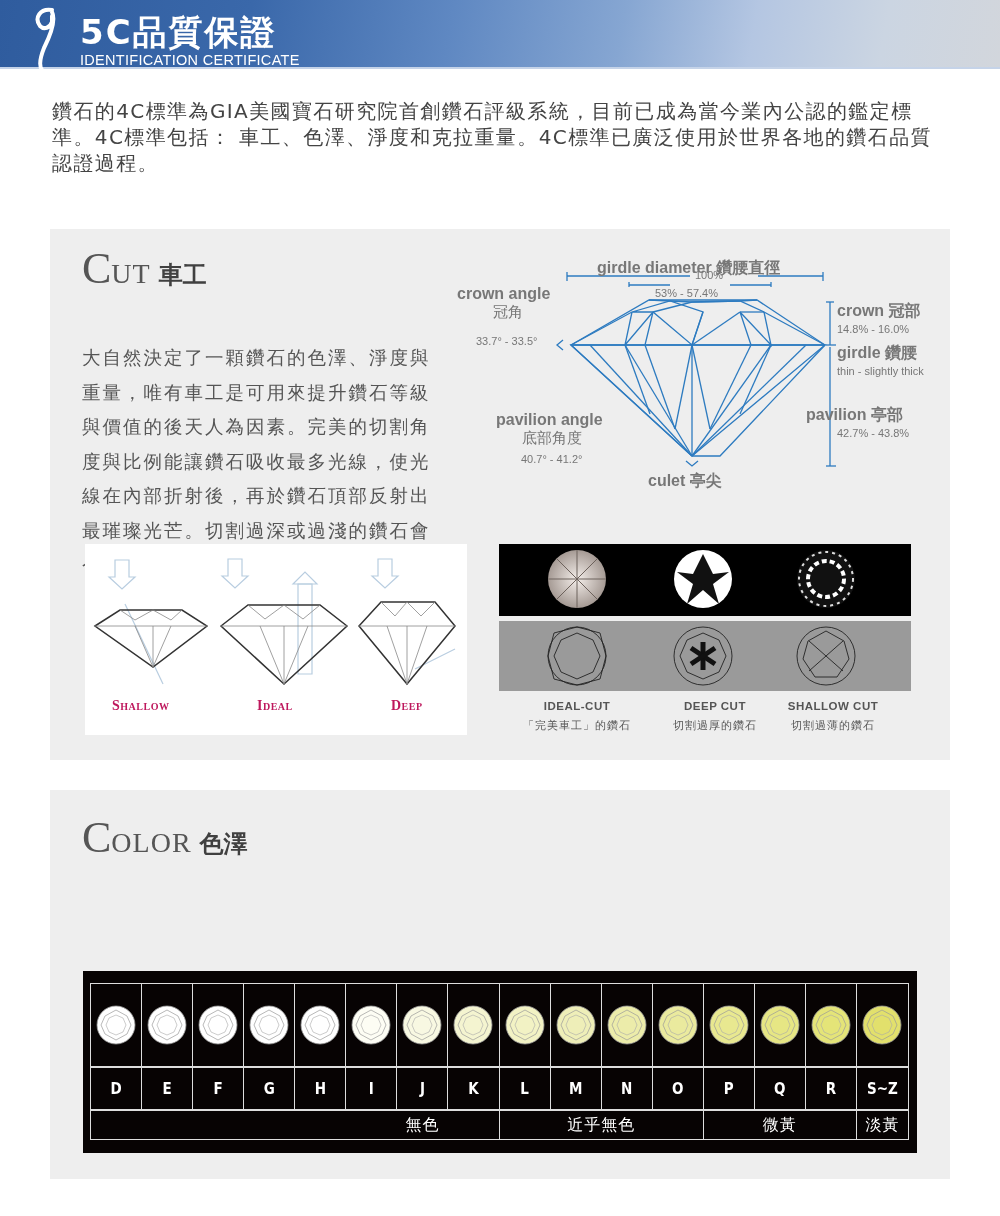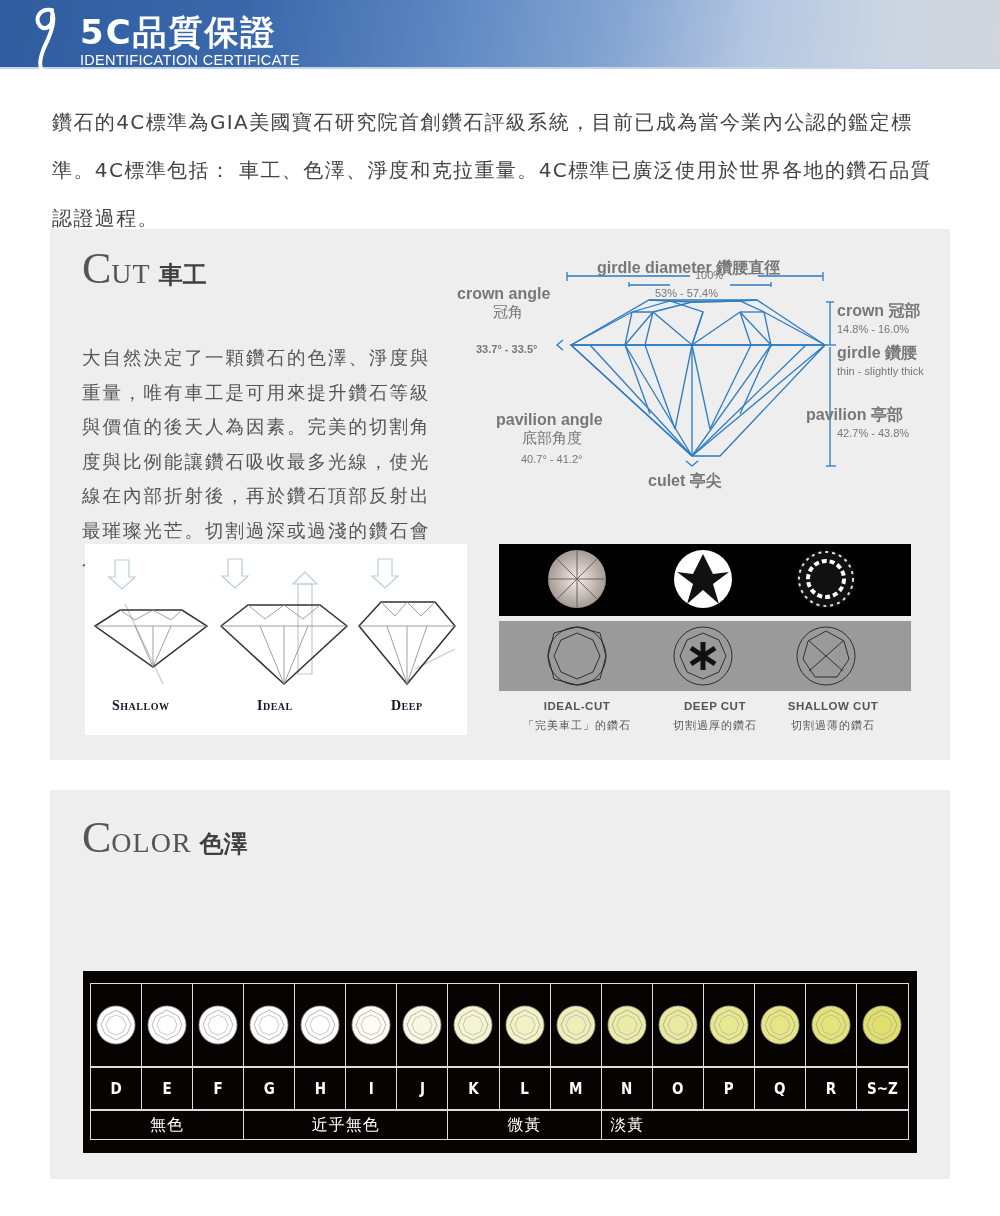--- a/index.html
+++ b/index.html
@@ -17,21 +17,21 @@
     position: absolute; left: 80px; top: 10px; font-size: 34px; color: #fff; font-weight: bold;
     letter-spacing: 2px; font-family: "DejaVu Sans", sans-serif;
   }
   .header-sub {
     position: absolute; left: 80px; top: 52px; font-size: 14.5px; color: #fff; letter-spacing: 0.3px;
     font-family: "Liberation Sans", sans-serif;
   }
 
   .intro {
     position: absolute; left: 52px; top: 98px; width: 900px;
-    font-size: 20px; line-height: 48px; color: #444; letter-spacing: 1.4px;
+    font-size: 20px; line-height: 26px; color: #444; letter-spacing: 1.4px;
   }
 
   .panel { position: absolute; left: 50px; width: 900px; background: #eeeeee; }
   .panel.cut { top: 229px; height: 531px; }
   .panel.color { top: 790px; height: 389px; padding-left: 40px; }
 
   .sec-title { position: absolute; left: 32px; font-family: "Liberation Serif", serif; color: #555; }
   .sec-title .cap { font-size: 44px; }
   .sec-title .rest { font-size: 28px; letter-spacing: 1px; }
   .sec-title .zh { font-family: "DejaVu Sans", sans-serif; font-size: 24px; font-weight: bold; color: #404040; margin-left: 8px; }
@@ -43,40 +43,40 @@
     color: #555; letter-spacing: 2px; margin-top: 48px;
   }
 
   .diagram { position: absolute; left: 390px; top: 30px; width: 510px; height: 270px; }
   .diagram .lbl { position: absolute; color: #777; font-family: "Liberation Sans", sans-serif; white-space: nowrap; }
   .lbl.big { font-size: 16px; font-weight: bold; }
   .lbl.small { font-size: 11px; }
   .lbl.zh { font-size: 15px; }
 
   .shapes-box { position: absolute; left: 35px; top: 315px; width: 382px; height: 191px; background: #fff; }
-  .shapes-box .slabel { position: absolute; top: 154px; font-family: "Liberation Serif", serif; font-weight: bold; font-size: 14px; color: #0f172a; letter-spacing: 0.5px; font-variant: small-caps; }
+  .shapes-box .slabel { position: absolute; top: 154px; font-family: "Liberation Serif", serif; font-weight: bold; font-size: 14px; color: #be185d; letter-spacing: 0.5px; font-variant: small-caps; }
 
   .cut-compare { position: absolute; left: 449px; top: 315px; width: 412px; }
   .compare-top { position: absolute; left: 0; top: 0; width: 412px; height: 72px; background: #000; }
   .compare-bot { position: absolute; left: 0; top: 77px; width: 412px; height: 70px; background: #9a9a9a; }
   .cmp-label { position: absolute; top: 156px; width: 140px; text-align: center; font-family: "Liberation Sans", sans-serif; }
   .cmp-label .en { font-size: 11.5px; font-weight: bold; color: #555; letter-spacing: 0.5px; }
   .cmp-label .zh { font-size: 11px; color: #555; margin-top: 6px; letter-spacing: 1px; }
 
   .color-text {
     position: absolute; left: 32px; top: 70px; width: 840px; font-size: 17.5px; line-height: 34px;
     color: #555; letter-spacing: 1.6px;
   }
 
   .color-chart { position: absolute; left: 33px; top: 181px; width: 834px; height: 182px; background: #070303; }
   .cc-grid { position: absolute; left: 7px; top: 12px; width: 819px; height: 157px; border: 1px solid #ddd; }
   .cc-row { position: absolute; left: 0; display: flex; }
   .cc-row.gems { top: 0; height: 82px; width: 817px; }
   .cc-row.letters { top: 82px; height: 43px; width: 817px; border-top: 2px solid #ddd; }
-  .cc-row.groups { top: 125px; height: 30px; width: 817px; border-top: 2px solid #ddd; }
+  .cc-row.groups { top: 125px; height: 30px; width: 817px; border-top: 2px solid #ddd; justify-content: flex-end; }
   .cc-cell { height: 100%; border-right: 1px solid #ddd; display: flex; align-items: center; justify-content: center; color: #fff; }
   .cc-cell:last-child { border-right: none; }
   .cc-row.letters .cc-cell { font-family: "DejaVu Sans Condensed", "DejaVu Sans", sans-serif; font-size: 15px; font-weight: bold; }
   .cc-row.groups .cc-cell { font-size: 16px; letter-spacing: 1px; }
 </style>
 </head>
 <body>
 
 <div class="header">
   <svg class="logo" viewBox="0 0 30 66">
@@ -141,21 +141,21 @@
 
         <polyline points="123,81 117,86 123,91"></polyline>
         <polyline points="246,202 252,207 258,202"></polyline>
       </g>
     </svg>
     <div class="lbl big" style="left:157px;top:-1px;">girdle diameter 鑽腰直徑</div>
     <div class="lbl small" style="left:255px;top:10px;">100%</div>
     <div class="lbl small" style="left:215px;top:28px;">53% - 57.4%</div>
     <div class="lbl big" style="left:17px;top:26px;">crown angle</div>
     <div class="lbl zh" style="left:53px;top:44px;">冠角</div>
-    <div class="lbl small" style="left:36px;top:84px;font-weight:bold;">33.7° - 33.5°</div>
+    <div class="lbl small" style="left:36px;top:76px;">33.7° - 33.5°</div>
     <div class="lbl big" style="left:56px;top:152px;">pavilion angle</div>
     <div class="lbl zh" style="left:82px;top:170px;">底部角度</div>
     <div class="lbl small" style="left:81px;top:194px;">40.7° - 41.2°</div>
     <div class="lbl big" style="left:397px;top:42px;">crown 冠部</div>
     <div class="lbl small" style="left:397px;top:64px;">14.8% - 16.0%</div>
     <div class="lbl big" style="left:397px;top:84px;">girdle 鑽腰</div>
     <div class="lbl small" style="left:397px;top:106px;">thin - slightly thick</div>
     <div class="lbl big" style="left:366px;top:146px;">pavilion 亭部</div>
     <div class="lbl small" style="left:397px;top:168px;">42.7% - 43.8%</div>
     <div class="lbl big" style="left:208px;top:212px;">culet 亭尖</div>

